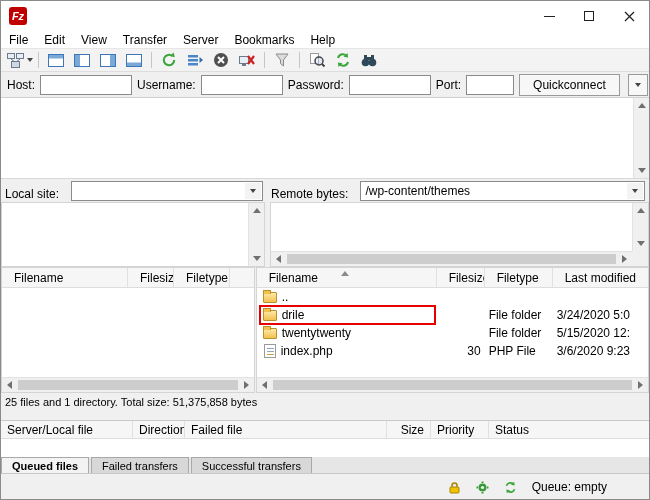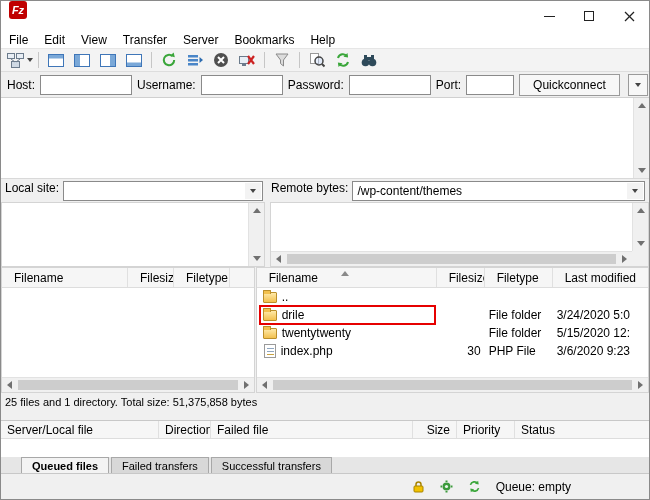--- a/index.html
+++ b/index.html
@@ -1,21 +1,21 @@
 <!DOCTYPE html>
 <html><head>
 <meta charset="utf-8">
 <style>
   *{margin:0;padding:0;box-sizing:border-box}
   html,body{background:#fff}
   body{font-family:"Liberation Sans",sans-serif}
   .window{position:relative;width:650px;height:500px;background:#f0f0f0;border:1px solid #8a8a8a;font-size:12px;color:#000;overflow:hidden}
 
   
-  .titlebar{position:absolute;top:0;left:0;right:0;height:30px;background:#fff;display:flex;align-items:flex-start}
+  .titlebar{position:absolute;top:0;left:0;right:0;height:30px;background:#fff;display:flex;align-items:center}
   .app-icon{width:18px;height:18px;margin-left:8px;background:#c00000;color:#fff;font-weight:bold;font-style:italic;font-size:11px;display:flex;align-items:center;justify-content:center;border-radius:3px}
   .win-controls{margin-left:auto;display:flex;height:100%}
   .win-btn{width:40px;height:100%;display:flex;align-items:center;justify-content:center}
   .glyph-min{display:block;width:11px;border-top:1px solid #222}
   .glyph-max{display:block;width:10px;height:10px;border:1px solid #222}
 
   
   .menubar{position:absolute;top:30px;left:0;right:0;height:17px;background:#fff;display:flex;align-items:center;padding-left:0}
   .menu-item{padding:0 8px;height:100%;display:flex;align-items:center;cursor:default}
 
@@ -43,21 +43,21 @@
   .hscroll{position:absolute;left:0;right:0;bottom:0;height:15px;background:#f0f0f0;border-top:1px solid #e2e2e2;display:flex;align-items:stretch}
   .hscroll .sb{width:15px;display:flex;align-items:center;justify-content:center}
   .hthumb{flex:1;background:#cdcdcd;margin:2px 1px}
   .t-up{width:0;height:0;border-left:4px solid transparent;border-right:4px solid transparent;border-bottom:5px solid #707070}
   .t-down{width:0;height:0;border-left:4px solid transparent;border-right:4px solid transparent;border-top:5px solid #707070}
   .t-left{width:0;height:0;border-top:4px solid transparent;border-bottom:4px solid transparent;border-right:5px solid #707070}
   .t-right{width:0;height:0;border-top:4px solid transparent;border-bottom:4px solid transparent;border-left:5px solid #707070}
 
   
   .site-row{position:absolute;top:178px;left:0;right:0;height:23px;display:flex;align-items:center}
-  .site-half{display:flex;align-items:flex-start;padding:12px 4px;gap:4px}
+  .site-half{display:flex;align-items:flex-end;padding:12px 4px;gap:12px}
   .site-half.local{width:266px}
   .site-half.remote{flex:1}
   .site-label{white-space:nowrap}
   .combo{flex:1;height:20px;background:#fff;border:1px solid #8a8a8a;display:flex;align-items:center;padding-left:4px;position:relative;overflow:hidden}
   .combo-btn{position:absolute;right:1px;top:1px;bottom:1px;width:16px;display:flex;align-items:center;justify-content:center;background:#f3f3f3}
   .combo-btn .caret-down{margin:0}
 
   
   .tree-row{position:absolute;top:201px;left:0;right:0;height:65px;display:flex}
   .splitter-v{width:5px;background:#f0f0f0}
@@ -93,29 +93,29 @@
 
   
   .status-row{position:absolute;top:392px;left:0;right:0;height:20px;display:flex}
   .status-text{padding:3px 4px;font-size:11px;white-space:nowrap;overflow:hidden}
   .status-text.local{width:266px}
   .status-text.remote{flex:1;margin-left:3px}
 
   
   .queue-header{position:absolute;top:419px;left:0;right:0;height:19px;background:#f6f6f6;border-top:1px solid #c8c8c8;border-bottom:1px solid #ddd;display:flex}
   .qh{border-right:1px solid #e0e0e0;padding:2px 6px;overflow:hidden;white-space:nowrap}
-  .q1{width:158px}.q2{width:52px}.q3{width:202px}.q4{width:44px;text-align:right}.q5{width:58px}.q6{flex:1;border-right:none}
+  .q1{width:132px}.q2{width:52px}.q3{width:202px}.q4{width:44px;text-align:right}.q5{width:58px}.q6{flex:1;border-right:none}
   .queue-body{position:absolute;top:438px;left:0;right:0;height:18px;background:#fff}
-  .queue-tabs{position:absolute;top:456px;left:0;right:0;height:18px;background:#e6e6e6;display:flex;align-items:flex-end;padding-left:20px;border-bottom:1px solid #bdbdbd}
+  .queue-tabs{position:absolute;top:456px;left:0;right:0;height:18px;background:#e6e6e6;display:flex;align-items:flex-end;padding-left:0;border-bottom:1px solid #bdbdbd}
   .qtab{height:17px;padding:2px 10px;border:1px solid #a8a8a8;border-bottom:none;background:#d8d8d8;font-size:11px;margin-right:2px;white-space:nowrap}
   .qtab.active{background:#f3f3f3;font-weight:bold}
 
   
   .statusbar{position:absolute;bottom:0;left:0;right:0;height:26px;border-top:1px solid #c8c8c8;display:flex;align-items:center;background:#f0f0f0}
-  .status-right{margin-left:auto;margin-right:78px;display:flex;align-items:flex-start;gap:15px}
+  .status-right{margin-left:auto;margin-right:42px;display:flex;align-items:flex-end;gap:15px}
 </style>
 </head>
 <body>
 
 <div class="window">
 
   <div class="titlebar">
     <div class="app-icon">Fz</div>
     <div class="win-controls">
       <div class="win-btn">

